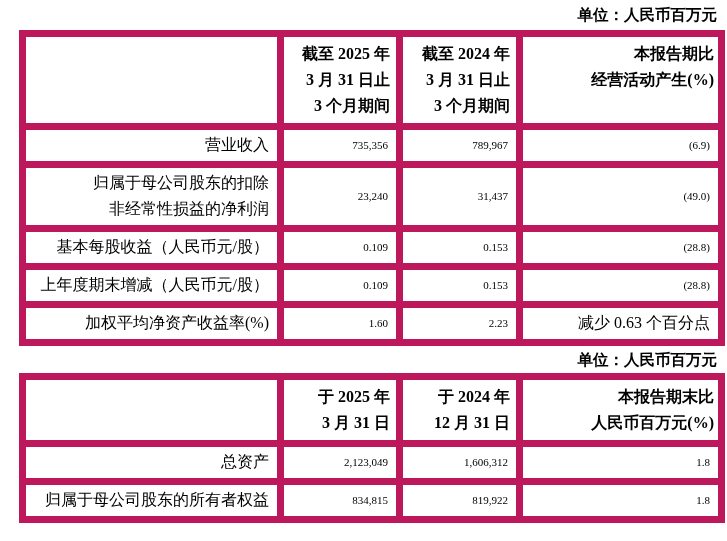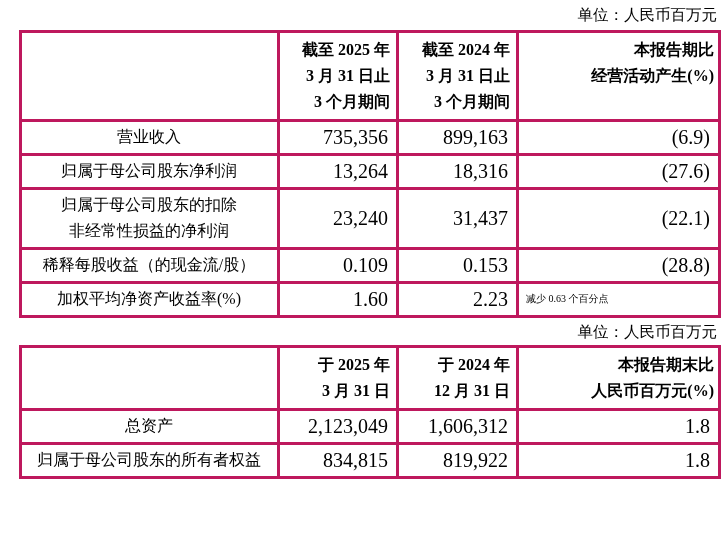--- a/index.html
+++ b/index.html
@@ -15,60 +15,60 @@
     height: 541px;
     overflow: hidden;
   }
   .page {
     padding: 3px 9px 0 19px;
     width: 727px;
   }
   .unit-line {
     width: 699px;
     text-align: right;
-    font-weight: normal;
+    font-weight: bold;
     font-size: 15.5px;
     line-height: 20px;
     padding: 2px 1px 5px 0;
   }
   .unit-line.second {
     padding-top: 4px;
     padding-bottom: 3px;
   }
   table.fin-table {
     border-collapse: collapse;
     table-layout: fixed;
     width: 699px;
   }
   col.c-label  { width: 258px; }
   col.c-cur    { width: 119px; }
   col.c-prior  { width: 120px; }
   col.c-change { width: 202px; }
   .fin-table th, .fin-table td {
-    border: 3px solid #be185d;
+    border: 7px solid #be185d;
     font-size: 16px;
     white-space: pre-line;
     overflow: hidden;
   }
   .fin-table th {
     font-weight: bold;
     vertical-align: top;
     text-align: right;
     padding: 4px 6px 4px 4px;
     line-height: 26px;
   }
   .fin-table th.h-change { padding-right: 4px; }
   .fin-table td {
     vertical-align: middle;
     padding: 2px 8px 3px 7px;
     line-height: 26px;
   }
-  td.lbl { text-align: center; }
-  td.num { text-align: right; font-size: 20px; }
-  td.txt-center { text-align: left; font-size: 10px; }
+  td.lbl { text-align: right; }
+  td.num { text-align: right; font-size: 11px; }
+  td.txt-center { text-align: right; font-size: 16px; }
   #t1 th { height: 85px; }
   #t2 th { height: 56px; }
   #t1 td, #t2 td { height: 31px; }
 </style>
 </head>
 <body>
 
 <div class="page">
 
   <div class="unit-line">单位：人民币百万元</div>
@@ -90,38 +90,38 @@
 3 月 31 日止
 3 个月期间</th>
         <th class="h-change">本报告期比
 经营活动产生(%)</th>
       </tr>
     </thead>
     <tbody>
       <tr>
         <td class="lbl">营业收入</td>
         <td class="num">735,356</td>
-        <td class="num">899,163</td>
+        <td class="num">789,967</td>
         <td class="num">(6.9)</td>
-      </tr>
-      <tr>
-        <td class="lbl">归属于母公司股东净利润</td>
-        <td class="num">13,264</td>
-        <td class="num">18,316</td>
-        <td class="num">(27.6)</td>
       </tr>
       <tr>
         <td class="lbl">归属于母公司股东的扣除
 非经常性损益的净利润</td>
         <td class="num">23,240</td>
         <td class="num">31,437</td>
-        <td class="num">(22.1)</td>
+        <td class="num">(49.0)</td>
       </tr>
       <tr>
-        <td class="lbl">稀释每股收益（的现金流/股）</td>
+        <td class="lbl">基本每股收益（人民币元/股）</td>
+        <td class="num">0.109</td>
+        <td class="num">0.153</td>
+        <td class="num">(28.8)</td>
+      </tr>
+      <tr>
+        <td class="lbl">上年度期末增减（人民币元/股）</td>
         <td class="num">0.109</td>
         <td class="num">0.153</td>
         <td class="num">(28.8)</td>
       </tr>
       <tr>
         <td class="lbl">加权平均净资产收益率(%)</td>
         <td class="num">1.60</td>
         <td class="num">2.23</td>
         <td class="txt-center">减少 0.63 个百分点</td>
       </tr>

